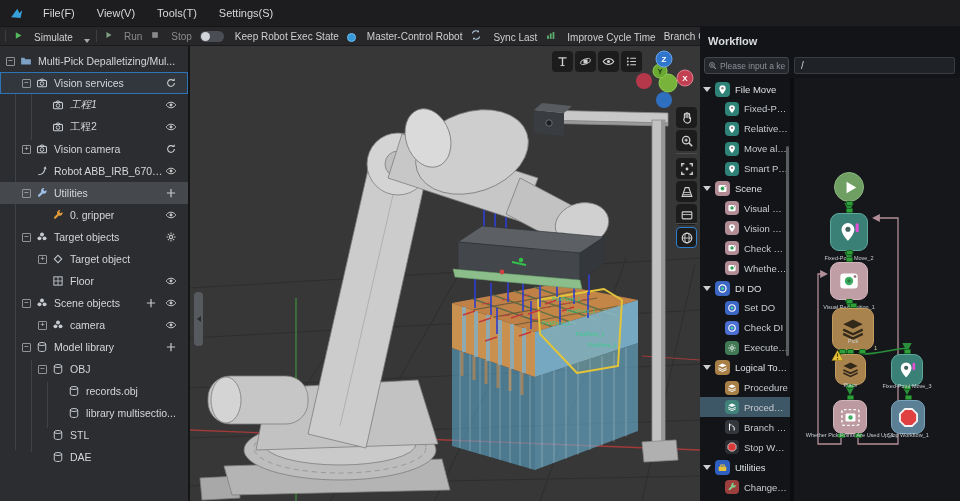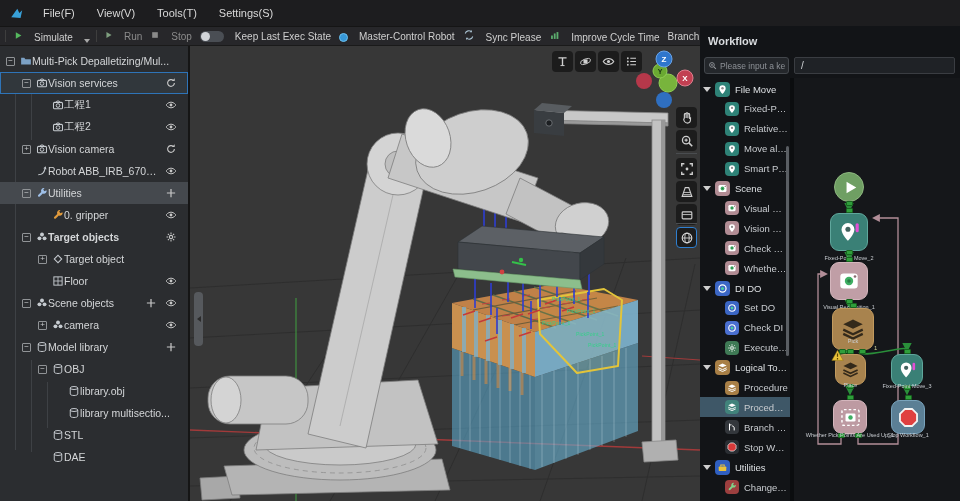--- a/index.html
+++ b/index.html
@@ -25,21 +25,21 @@
 
 
 #leftpanel{position:absolute;left:0;top:46px;width:190px;height:455px;background:#2b2d30;border-right:2px solid #151515}
 .guide{position:absolute;width:1px;background:#3e4145}
 .trow{position:absolute;left:0;width:188px;height:22px;display:flex;align-items:center;font-size:10.5px;color:#d4d6d8}
 .trow.sel{background:#31373c;outline:1px solid #2e74b8;outline-offset:-1px}
 .trow.hl{background:#45494e}
 .texp{width:9px;height:9px;border:1px solid #909396;border-radius:1px;display:flex;align-items:center;justify-content:center;font-size:8px;line-height:1;color:#c8cacc;flex:none}
 .texp.hidden{border-color:transparent;color:transparent}
 .ticon{margin-left:5px;flex:none;display:flex}
-.tlabel{white-space:nowrap;overflow:hidden;text-overflow:ellipsis;flex:1;padding-right:2px}
+.tlabel{margin-left:6px;white-space:nowrap;overflow:hidden;text-overflow:ellipsis;flex:1;padding-right:2px}
 .ttrail{position:absolute;display:flex;align-items:center;justify-content:center;width:14px;height:14px}
 
 
 #viewport{position:absolute;left:190px;top:46px;width:510px;height:455px;background:#373737;overflow:hidden}
 #scene{position:absolute;left:0;top:0}
 .vpbtn{position:absolute;width:21px;height:21px;background:rgba(26,26,26,.92);border-radius:4px;display:flex;align-items:center;justify-content:center}
 .vpbtn.sel{border:1.5px solid #2f7fd0}
 .vpsep{position:absolute;width:21px;height:1px;background:#4a4d50}
 .vp-label{position:absolute;font-size:5px;color:#35d08a;white-space:nowrap;letter-spacing:.2px}
 #collapse{position:absolute;left:4px;top:246px;width:9px;height:54px;background:#56595d;border-radius:4px;display:flex;align-items:center;justify-content:center}
@@ -106,32 +106,32 @@
     <span class="tb-item disabled">
       <span><svg width="10" height="10" viewBox="0 0 16 16">
             <rect x="3.5" y="3.5" width="9" height="9" fill="#8a8a8a"></rect>
           </svg></span>
       <span>Stop</span>
     </span>
     <span class="tb-item">
       <span class="toggle">
           <span class="knob"></span>
         </span>
-      <span>Keep Last Exec State</span>
+      <span>Keep Robot Exec State</span>
     </span>
     <span class="tb-item">
       <span class="bluedot"></span>
       <span>Master-Control Robot</span>
     </span>
     <span class="tb-item">
       <span><svg width="12" height="12" viewBox="0 0 16 16">
             <path d="M3 6a5 5 0 018.5-2M13 10a5 5 0 01-8.5 2" fill="none" stroke="#a8c0d0" stroke-width="1.4"></path>
             <path d="M11.8 1.2v3h-3zM4.2 14.8v-3h3z" fill="#a8c0d0"></path>
           </svg></span>
-      <span>Sync Please</span>
+      <span>Sync Last</span>
     </span>
     <span class="tb-item">
       <span><svg width="11" height="11" viewBox="0 0 16 16">
             <rect x="3" y="8" width="2.6" height="5" fill="#5cae6e"></rect>
             <rect x="7" y="5" width="2.6" height="8" fill="#5cae6e"></rect>
             <rect x="11" y="3" width="2.6" height="10" fill="#5cae6e"></rect>
           </svg></span>
       <span>Improve Cycle Time</span>
     </span>
     <span class="tb-item">
@@ -200,21 +200,21 @@
         </div>
         <div class="trow" style="top: 48px;">
           <span class="texp hidden" style="margin-left: 38px;"></span>
           <span class="ticon">
             <svg width="12" height="12" viewBox="0 0 16 16">
               <rect x="2" y="4.5" width="12" height="8.5" rx="1.5" fill="none" stroke="#c6cbd0" stroke-width="1.4"></rect>
               <circle cx="8" cy="8.7" r="2.4" fill="none" stroke="#c6cbd0" stroke-width="1.3"></circle>
               <path d="M5.5 4.5l1-1.8h3l1 1.8" fill="none" stroke="#c6cbd0" stroke-width="1.2"></path>
             </svg>
           </span>
-          <span class="tlabel" style="max-width: 98px;">工程1</span>
+          <span class="tlabel" style="max-width: 98px; font-style: italic;">工程1</span>
           <span class="ttrail" style="position: absolute; right: 10px;">
             <svg width="12" height="12" viewBox="0 0 16 16">
               <path d="M1.5 8S4 4.2 8 4.2 14.5 8 14.5 8 12 11.8 8 11.8 1.5 8 1.5 8z" fill="none" stroke="#c8c8c8" stroke-width="1.3"></path>
               <circle cx="8" cy="8" r="1.9" fill="#c8c8c8"></circle>
             </svg>
           </span>
         </div>
         <div class="trow" style="top: 70px;">
           <span class="texp hidden" style="margin-left: 38px;"></span>
           <span class="ticon">
@@ -296,21 +296,21 @@
         </div>
         <div class="trow" style="top: 180px;">
           <span class="texp" style="margin-left: 22px;">−</span>
           <span class="ticon">
             <svg width="12" height="12" viewBox="0 0 16 16">
               <circle cx="8" cy="4.6" r="2.6" fill="#c6cbd0"></circle>
               <circle cx="4.6" cy="9.8" r="2.6" fill="#c6cbd0"></circle>
               <circle cx="11.4" cy="9.8" r="2.6" fill="#c6cbd0"></circle>
             </svg>
           </span>
-          <span class="tlabel" style="max-width: 114px; font-weight: bold;">Target objects</span>
+          <span class="tlabel" style="max-width: 114px;">Target objects</span>
           <span class="ttrail" style="position: absolute; right: 10px;">
             <svg width="12" height="12" viewBox="0 0 16 16">
               <circle cx="8" cy="8" r="2.2" fill="none" stroke="#c8c8c8" stroke-width="1.4"></circle>
               <path d="M8 2v2.2M8 11.8V14M2 8h2.2M11.8 8H14M3.8 3.8l1.5 1.5M10.7 10.7l1.5 1.5M12.2 3.8l-1.5 1.5M5.3 10.7l-1.5 1.5" stroke="#c8c8c8" stroke-width="1.4"></path>
             </svg>
           </span>
         </div>
         <div class="trow" style="top: 202px;">
           <span class="texp" style="margin-left: 38px;">+</span>
           <span class="ticon">
@@ -401,21 +401,21 @@
           <span class="tlabel" style="max-width: 118px;">OBJ</span>
         </div>
         <div class="trow" style="top: 334px;">
           <span class="texp hidden" style="margin-left: 54px;"></span>
           <span class="ticon">
             <svg width="12" height="12" viewBox="0 0 16 16">
               <ellipse cx="8" cy="4" rx="5" ry="2" fill="none" stroke="#c6cbd0" stroke-width="1.3"></ellipse>
               <path d="M3 4v8c0 1.1 2.2 2 5 2s5-.9 5-2V4" fill="none" stroke="#c6cbd0" stroke-width="1.3"></path>
             </svg>
           </span>
-          <span class="tlabel" style="max-width: 102px;">library.obj</span>
+          <span class="tlabel" style="max-width: 102px;">records.obj</span>
         </div>
         <div class="trow" style="top: 356px;">
           <span class="texp hidden" style="margin-left: 54px;"></span>
           <span class="ticon">
             <svg width="12" height="12" viewBox="0 0 16 16">
               <ellipse cx="8" cy="4" rx="5" ry="2" fill="none" stroke="#c6cbd0" stroke-width="1.3"></ellipse>
               <path d="M3 4v8c0 1.1 2.2 2 5 2s5-.9 5-2V4" fill="none" stroke="#c6cbd0" stroke-width="1.3"></path>
             </svg>
           </span>
           <span class="tlabel" style="max-width: 102px;">library multisectio...</span>

